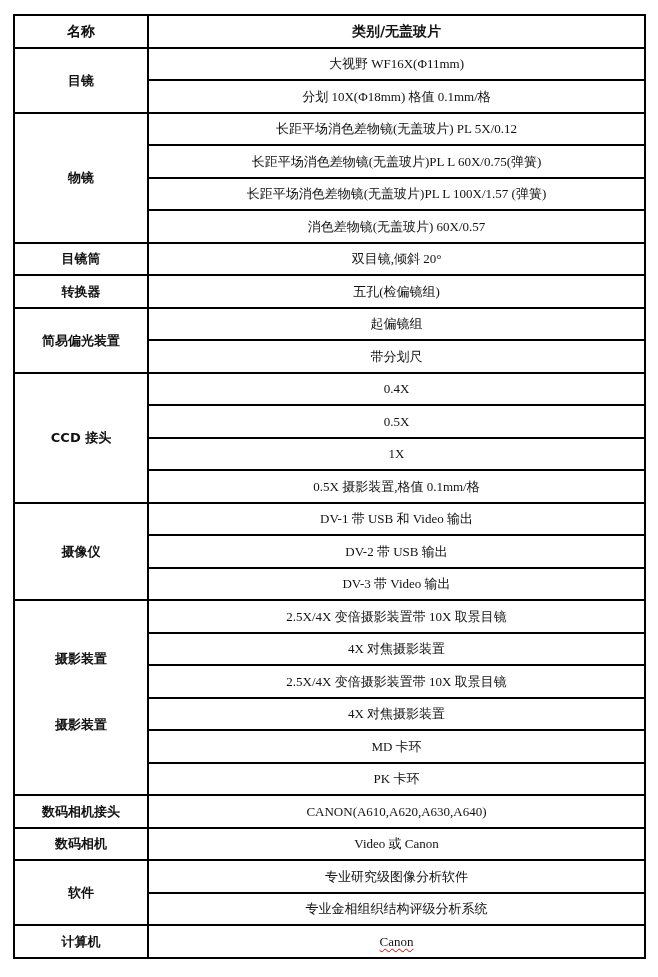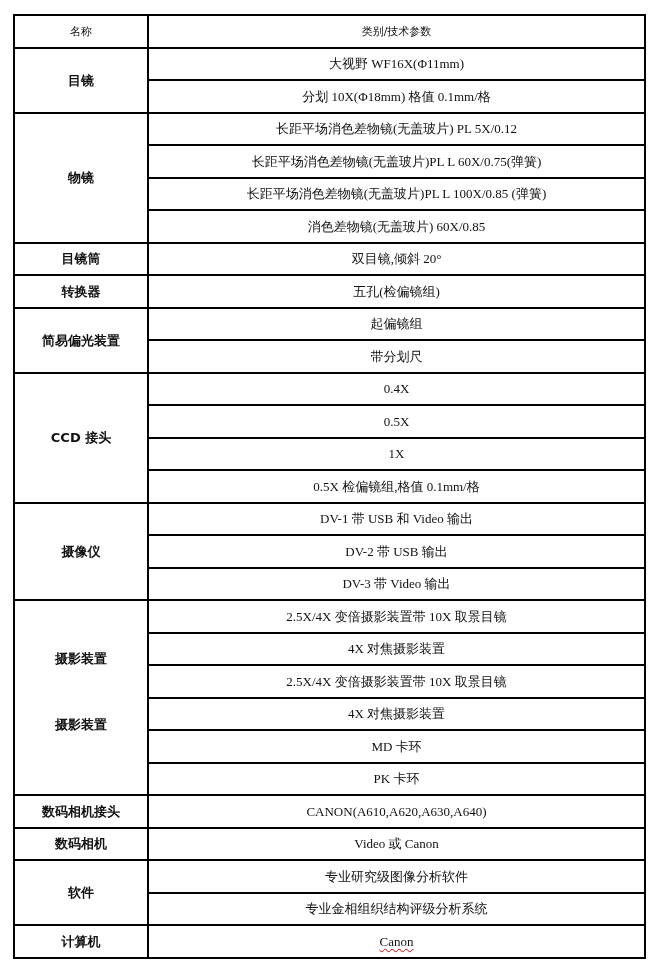--- a/index.html
+++ b/index.html
@@ -1,58 +1,58 @@
 <!DOCTYPE html>
 <html><head>
 <meta charset="utf-8">
 <style>
   html, body { margin:0; padding:0; background:#ffffff; }
   body { width:658px; height:977px; position:relative; font-family:"Liberation Serif","DejaVu Serif",serif; color:#111; }
   table.spec { position:absolute; left:13px; top:14px; width:633px; border-collapse:collapse; table-layout:fixed; }
   table.spec td, table.spec th { border:2px solid #000; padding:0; height:30.5px; text-align:center; vertical-align:middle; font-size:13px; line-height:15px; }
   table.spec col.c1 { width:134px; }
-  table.spec th { font-family:"DejaVu Sans","Liberation Sans",sans-serif; font-weight:normal; font-size:11px; }
+  table.spec th { font-family:"DejaVu Sans","Liberation Sans",sans-serif; font-weight:bold; font-size:14px; }
   td.name { font-family:"DejaVu Sans","Liberation Sans",sans-serif; font-weight:bold; font-size:13.5px; }
   td.val { font-weight:normal; }
   .spell { text-decoration: underline wavy #d00; text-decoration-thickness:1px; text-underline-offset:2px; }
 </style>
 </head>
 <body>
 
 <table class="spec">
   <colgroup>
       <col class="c1">
       <col>
     </colgroup>
   <tbody>
       <tr>
     <th>名称</th>
-    <th>类别/技术参数</th>
+    <th>类别/无盖玻片</th>
   </tr>
 
   <tr>
     <td class="name" rowspan="2">目镜</td>
     <td class="val">大视野   WF16X(Φ11mm)</td>
   </tr>
   <tr>
     <td class="val">分划   10X(Φ18mm) 格值 0.1mm/格</td>
   </tr>
 
   <tr>
     <td class="name" rowspan="4">物镜</td>
     <td class="val">长距平场消色差物镜(无盖玻片) PL 5X/0.12</td>
   </tr>
   <tr>
         <td class="val">长距平场消色差物镜(无盖玻片)PL L 60X/0.75(弹簧)</td>
       </tr>
   <tr>
-        <td class="val">长距平场消色差物镜(无盖玻片)PL L 100X/0.85 (弹簧)</td>
+        <td class="val">长距平场消色差物镜(无盖玻片)PL L 100X/1.57 (弹簧)</td>
       </tr>
   <tr>
-        <td class="val">消色差物镜(无盖玻片) 60X/0.85</td>
+        <td class="val">消色差物镜(无盖玻片) 60X/0.57</td>
       </tr>
 
   <tr>
     <td class="name">目镜筒</td>
     <td class="val">双目镜,倾斜 20°</td>
   </tr>
 
   <tr>
     <td class="name">转换器</td>
     <td class="val">五孔(检偏镜组)</td>
@@ -70,21 +70,21 @@
     <td class="name" rowspan="4">CCD 接头</td>
     <td class="val">0.4X</td>
   </tr>
   <tr>
         <td class="val">0.5X</td>
       </tr>
   <tr>
         <td class="val">1X</td>
       </tr>
   <tr>
-        <td class="val">0.5X 检偏镜组,格值 0.1mm/格</td>
+        <td class="val">0.5X 摄影装置,格值 0.1mm/格</td>
       </tr>
 
   <tr>
     <td class="name" rowspan="3">摄像仪</td>
     <td class="val">DV-1 带 USB 和 Video 输出</td>
   </tr>
   <tr>
         <td class="val">DV-2 带 USB 输出</td>
       </tr>
   <tr>

